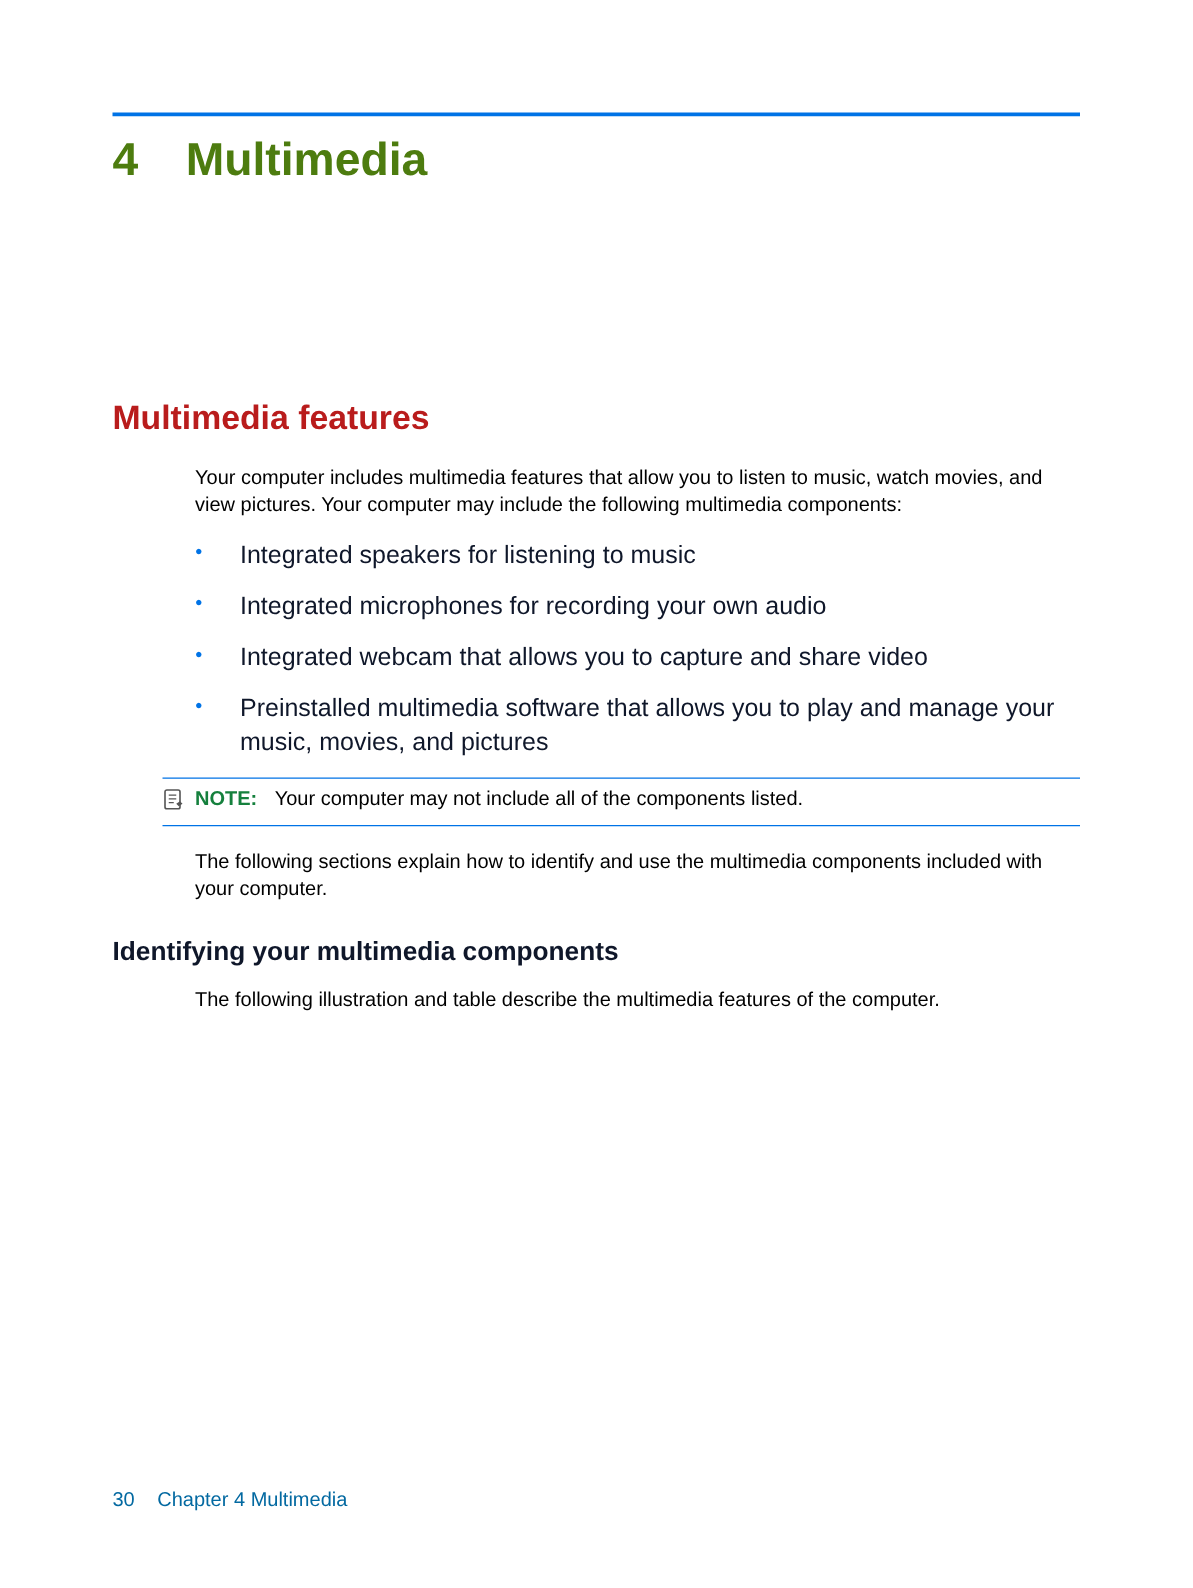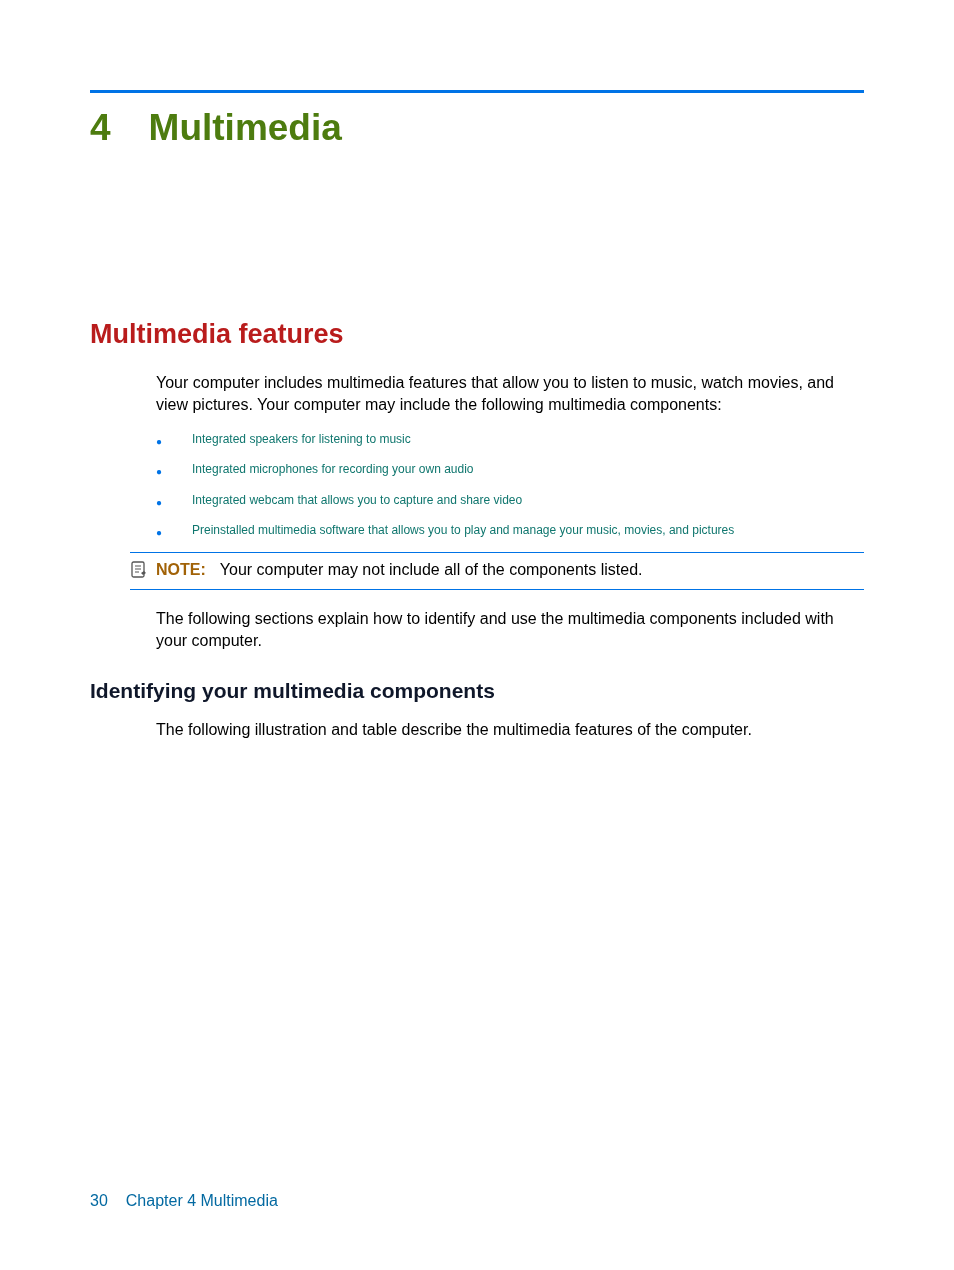--- a/index.html
+++ b/index.html
@@ -43,23 +43,23 @@
       margin-bottom: 16px;
     }
     ul.feature-list {
       list-style: none;
       margin-left: 66px;
       margin-bottom: 10px;
     }
     ul.feature-list li {
       position: relative;
       padding-left: 36px;
-      font-size: 12px;
+      font-size: 20px;
       line-height: 1.35;
-      color: #0f766e;
+      color: #0f172a;
       margin-bottom: 14px;
     }
     ul.feature-list li::before {
       content: "●";
       color: #0073e6;
       position: absolute;
       left: 0;
       top: 0;
       font-size: 10px;
       line-height: 22px;
@@ -73,21 +73,21 @@
       display: flex;
       align-items: flex-start;
     }
     .note-icon {
       flex: 0 0 auto;
       margin-right: 8px;
       margin-top: 2px;
     }
     .note-label {
       font-weight: bold;
-      color: #a16207;
+      color: #15803d;
       margin-right: 14px;
     }
     .note-text {
       font-size: 16px;
       color: #000;
       line-height: 1.35;
     }
     .subsection-heading {
       color: #0f172a;
       font-size: 21px;

